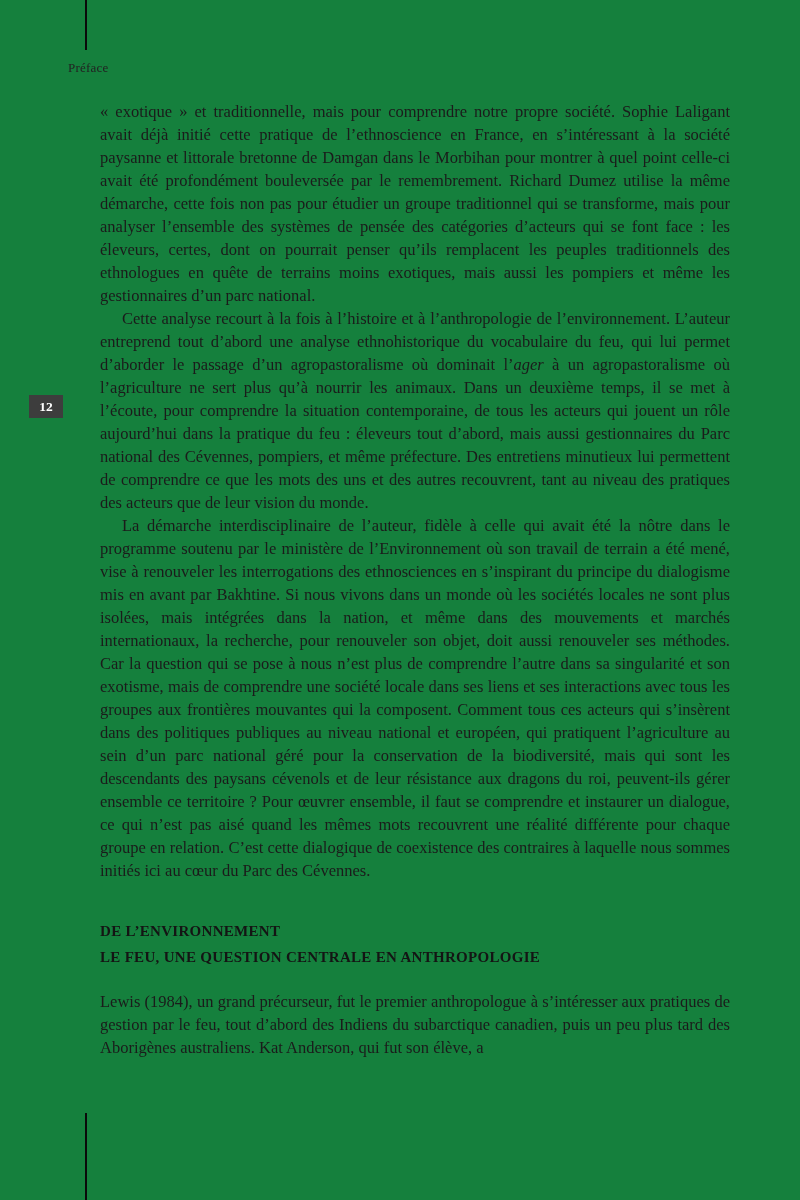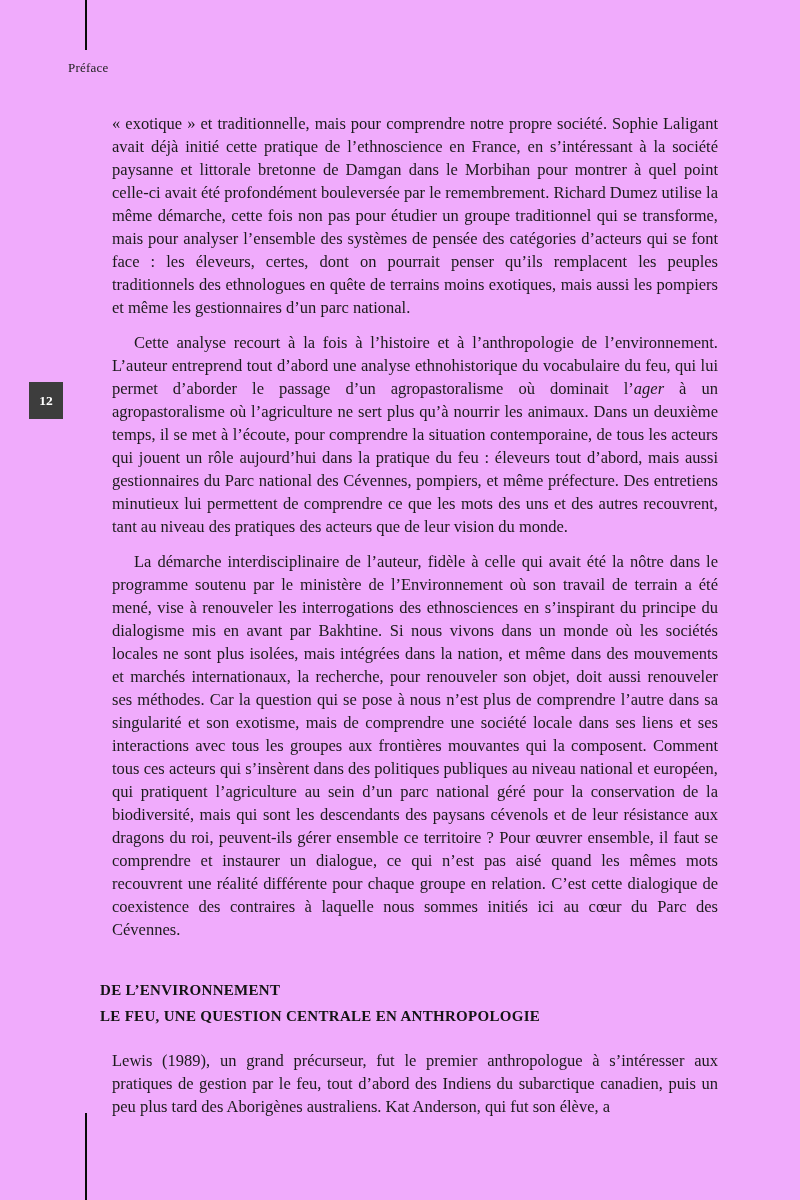--- a/index.html
+++ b/index.html
@@ -9,21 +9,21 @@
   body {
     width: 800px;
     height: 1200px;
     background: #f2f2f0;
     font-family: "Liberation Serif", serif;
   }
   .page {
     position: relative;
     width: 800px;
     height: 1200px;
-    background: #f0abfc;
+    background: #15803d;
     color: #1c1c1c;
     overflow: hidden;
   }
   .rule {
     position: absolute;
     left: 85px;
     width: 2px;
     background: #0a0a0a;
   }
   .rule-top { top: 0; height: 50px; }
@@ -32,43 +32,43 @@
     position: absolute;
     left: 68px;
     top: 60px;
     font-size: 13px;
     color: #222;
     letter-spacing: 0.2px;
   }
   .page-number {
     position: absolute;
     left: 29px;
-    top: 382px;
+    top: 395px;
     width: 34px;
-    height: 37px;
+    height: 23px;
     background: #3d3d3d;
     color: #ffffff;
     font-size: 13.5px;
     font-weight: bold;
     display: flex;
     align-items: center;
     justify-content: center;
   }
   .text-column {
     position: absolute;
     left: 100px;
     top: 100px;
     width: 630px;
     font-size: 16.5px;
     line-height: 23px;
     text-align: justify;
     color: #1b1b1b;
   }
   .text-column p {
-    margin: 12px;
+    margin: 0;
     padding: 0;
   }
   .text-column p.indent {
     text-indent: 22px;
   }
   .section-heading {
     margin: 36px 0 20px 0;
     font-size: 15px;
     font-weight: bold;
     line-height: 26px;
@@ -99,19 +99,19 @@
 
     <p class="indent"><span>Cette analyse recourt à la fois à l’histoire et à l’anthropologie de l’environnement. L’auteur entreprend tout d’abord une analyse ethnohistorique du vocabulaire du feu, qui lui permet d’aborder le passage d’un agropastoralisme où dominait l’</span><em class="term">ager</em><span> à un agropastoralisme où l’agriculture ne sert plus qu’à nourrir les animaux. Dans un deuxième temps, il se met à l’écoute, pour comprendre la situation contemporaine, de tous les acteurs qui jouent un rôle aujourd’hui dans la pratique du feu : éleveurs tout d’abord, mais aussi gestionnaires du Parc national des Cévennes, pompiers, et même préfecture. Des entretiens minutieux lui permettent de comprendre ce que les mots des uns et des autres recouvrent, tant au niveau des pratiques des acteurs que de leur vision du monde.</span></p>
 
     <p class="indent">La démarche interdisciplinaire de l’auteur, fidèle à celle qui avait été la nôtre dans le programme soutenu par le ministère de l’Environnement où son travail de terrain a été mené, vise à renouveler les interrogations des ethnosciences en s’inspirant du principe du dialogisme mis en avant par Bakhtine. Si nous vivons dans un monde où les sociétés locales ne sont plus isolées, mais intégrées dans la nation, et même dans des mouvements et marchés internationaux, la recherche, pour renouveler son objet, doit aussi renouveler ses méthodes. Car la question qui se pose à nous n’est plus de comprendre l’autre dans sa singularité et son exotisme, mais de comprendre une société locale dans ses liens et ses interactions avec tous les groupes aux frontières mouvantes qui la composent. Comment tous ces acteurs qui s’insèrent dans des politiques publiques au niveau national et européen, qui pratiquent l’agriculture au sein d’un parc national géré pour la conservation de la biodiversité, mais qui sont les descendants des paysans cévenols et de leur résistance aux dragons du roi, peuvent-ils gérer ensemble ce territoire ? Pour œuvrer ensemble, il faut se comprendre et instaurer un dialogue, ce qui n’est pas aisé quand les mêmes mots recouvrent une réalité différente pour chaque groupe en relation. C’est cette dialogique de coexistence des contraires à laquelle nous sommes initiés ici au cœur du Parc des Cévennes.</p>
 
     <h2 class="section-heading">
       <span class="heading-line">DE L’ENVIRONNEMENT</span>
       <span class="heading-line">LE FEU, UNE QUESTION CENTRALE EN ANTHROPOLOGIE</span>
     </h2>
 
-    <p>Lewis (1989), un grand précurseur, fut le premier anthropologue à s’intéresser aux pratiques de gestion par le feu, tout d’abord des Indiens du subarctique canadien, puis un peu plus tard des Aborigènes australiens. Kat Anderson, qui fut son élève, a</p>
+    <p>Lewis (1984), un grand précurseur, fut le premier anthropologue à s’intéresser aux pratiques de gestion par le feu, tout d’abord des Indiens du subarctique canadien, puis un peu plus tard des Aborigènes australiens. Kat Anderson, qui fut son élève, a</p>
 
   </div>
 
   <div class="rule rule-bottom"></div>
 
 </div>
 
 </body></html>

